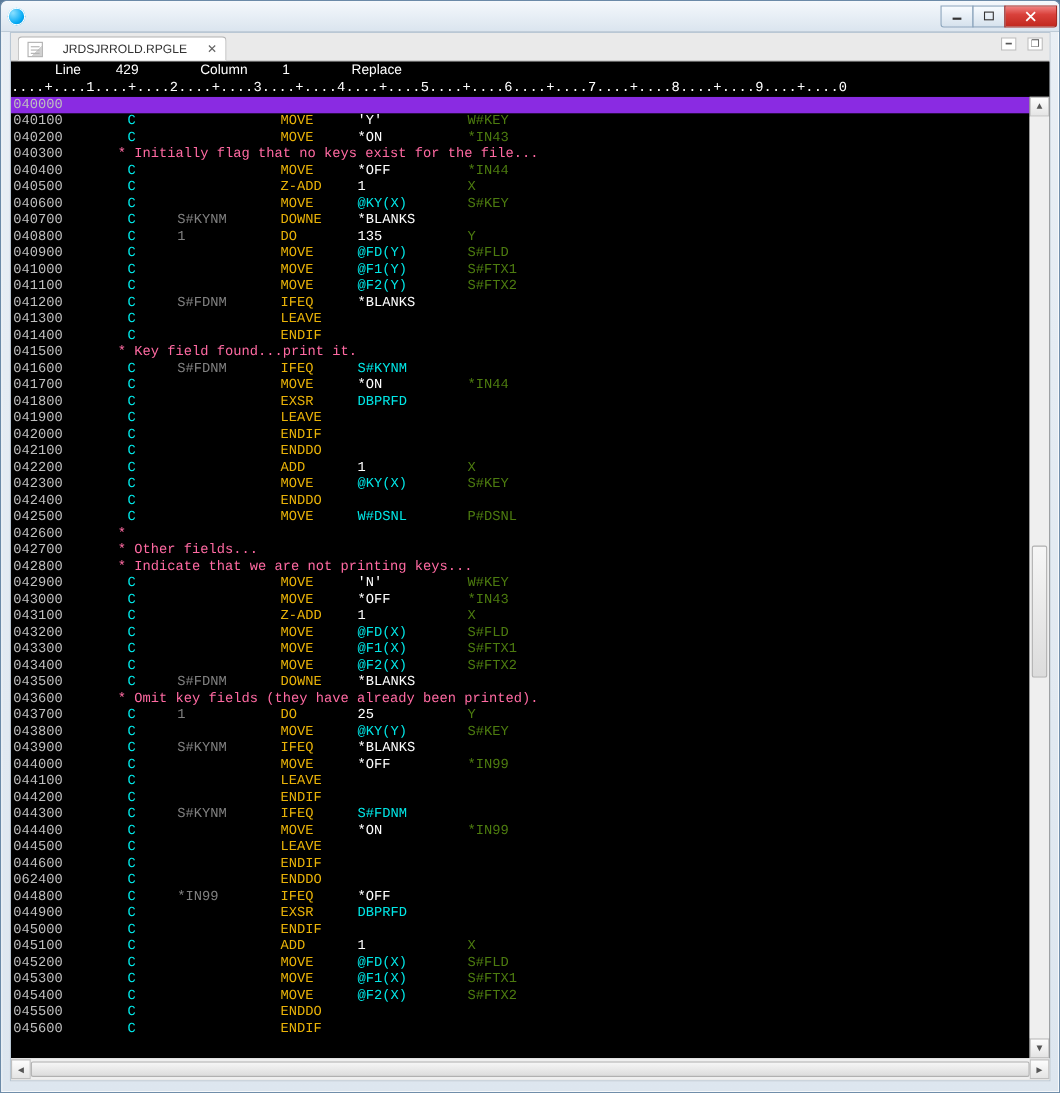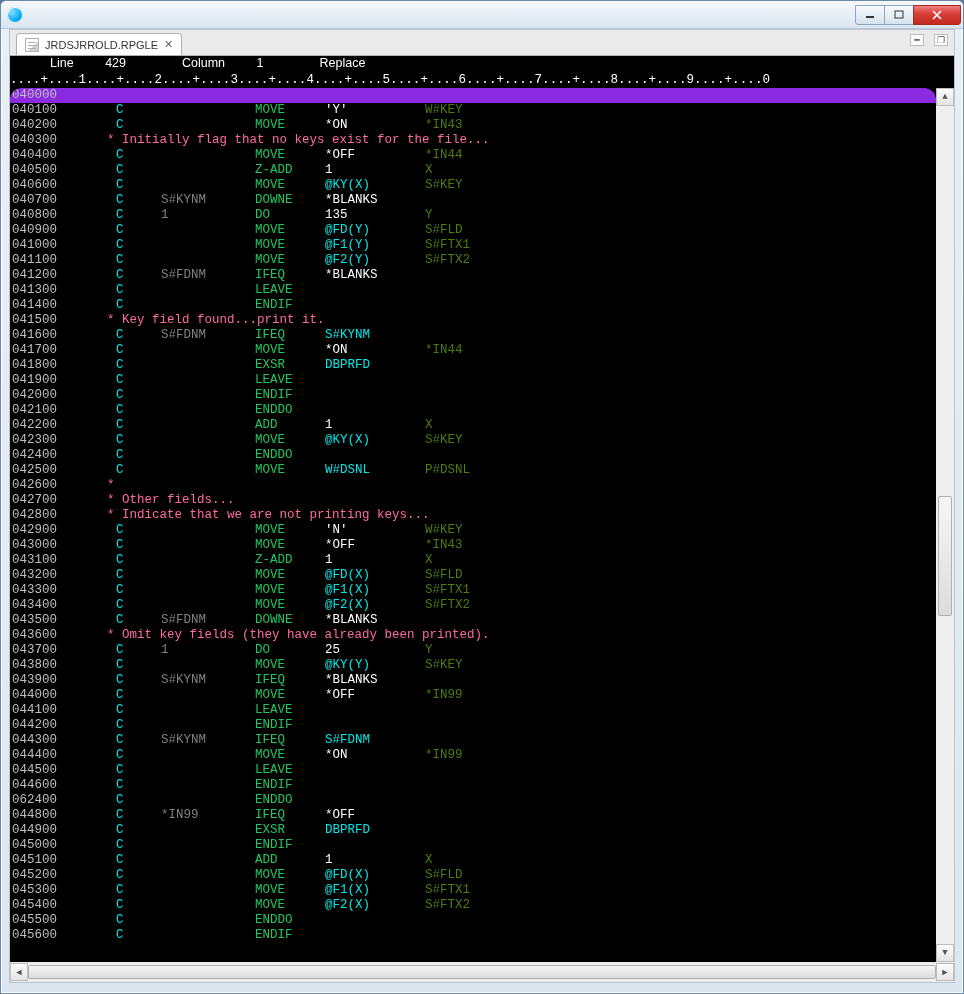--- a/index.html
+++ b/index.html
@@ -63,21 +63,21 @@
   .tab-strip{
     height:26px;
     display:flex;align-items:flex-end;
     padding-left:6px;
     background:#eaeaea;
     border-bottom:1px solid #b0b0b0;
     position:relative;
   }
   .doc-tab{
     display:flex;align-items:center;
-    gap:6px;
+    gap:18px;
     background:#fff;
     border:1px solid #b0b0b0;
     border-bottom:none;
     border-radius:4px 4px 0 0;
     height:22px;
     padding:0 8px;
     font-size:11px;
     color:#333;
   }
   .doc-tab .doc-icon{
@@ -125,30 +125,29 @@
   .ruler-gutter{ width:60px; }
   .ruler-mark{
     background:#fff; width:5px;height:14px; margin-top:1px;
   }
   .ruler-text{
     color:#fff; white-space:pre; letter-spacing:0.1px;
   }
   .code-body{
     position:absolute; left:0; right:18px; top:32px; bottom:0;
     overflow:hidden;
-    border-radius:12px;
   }
   .line{ display:flex; height:15px; white-space:pre; }
   .ln{
     color:#bfbfbf; width:52px; text-align:left; padding-left:2px;
   }
   .indent1{ display:inline-block; width:54px; }   
   .c      { color:#00e7e7; }
   .factor { color:#808080; display:inline-block; width:94px; }  
-  .op     { color:#22c55e; display:inline-block; width:70px; }
+  .op     { color:#eab308; display:inline-block; width:70px; }
   .f2     { color:#00e7e7; display:inline-block; width:100px; }
   .f2w    { color:#fff; }
   .res    { color:#4d7c0f; }
   .cmt    { color:#ff6aa2; }
   .hl{
     background:#8a2be2;
   }
   .hl .cmt{ color:#fff19a; }
   
   .vscroll{

